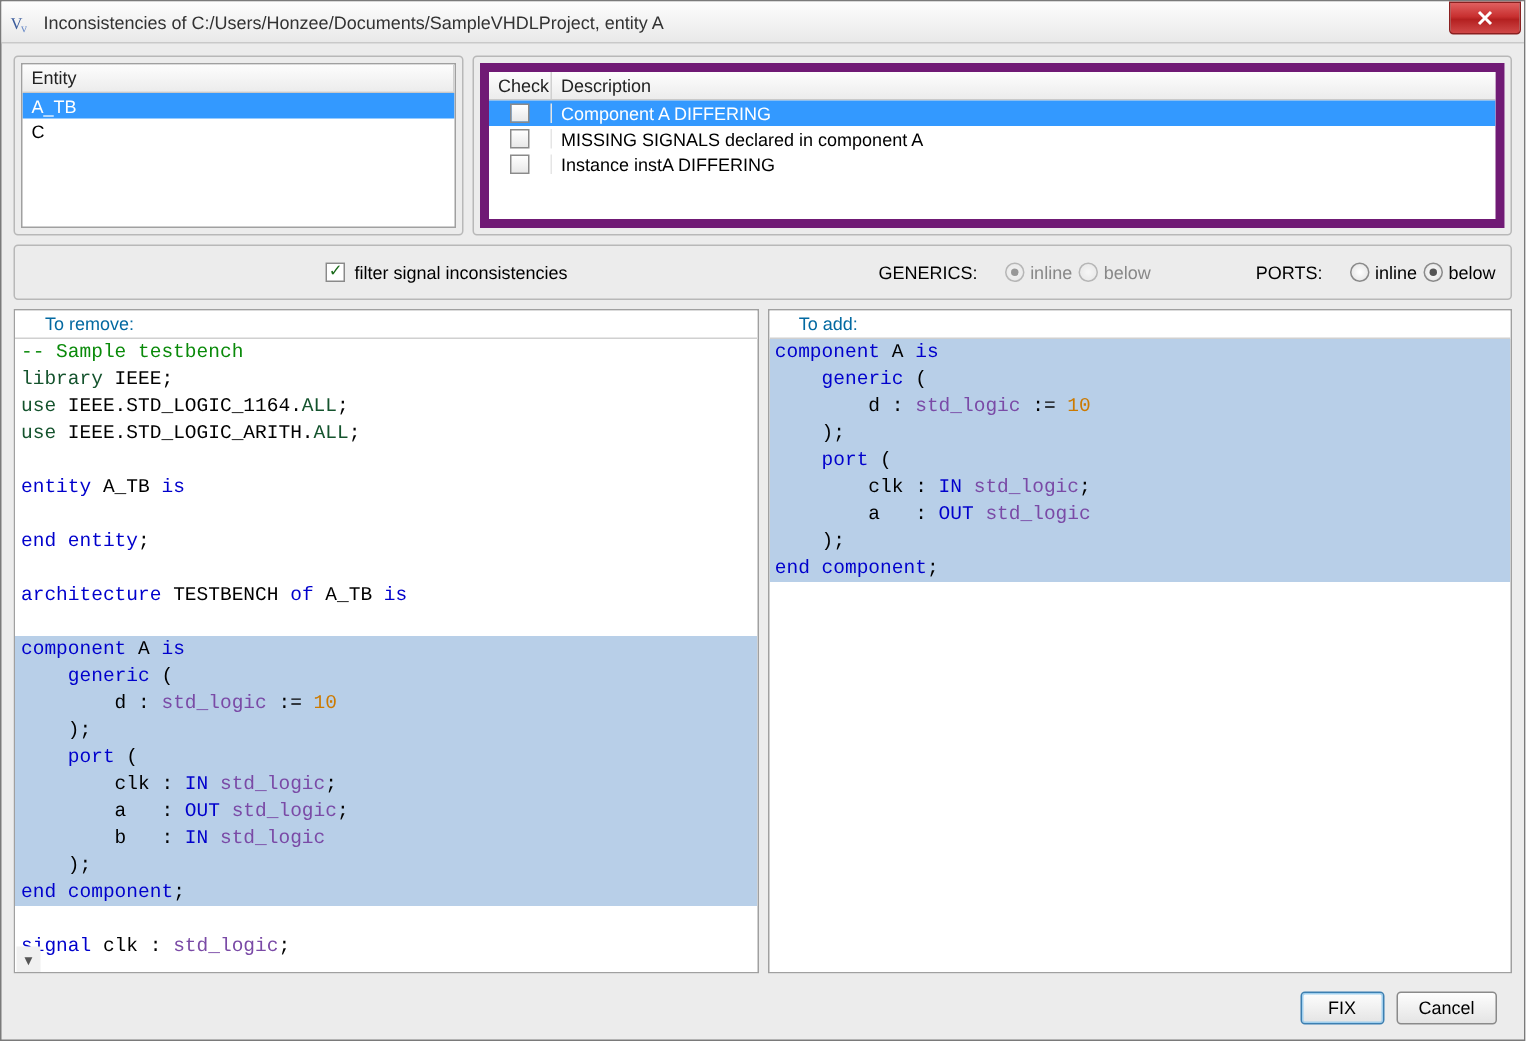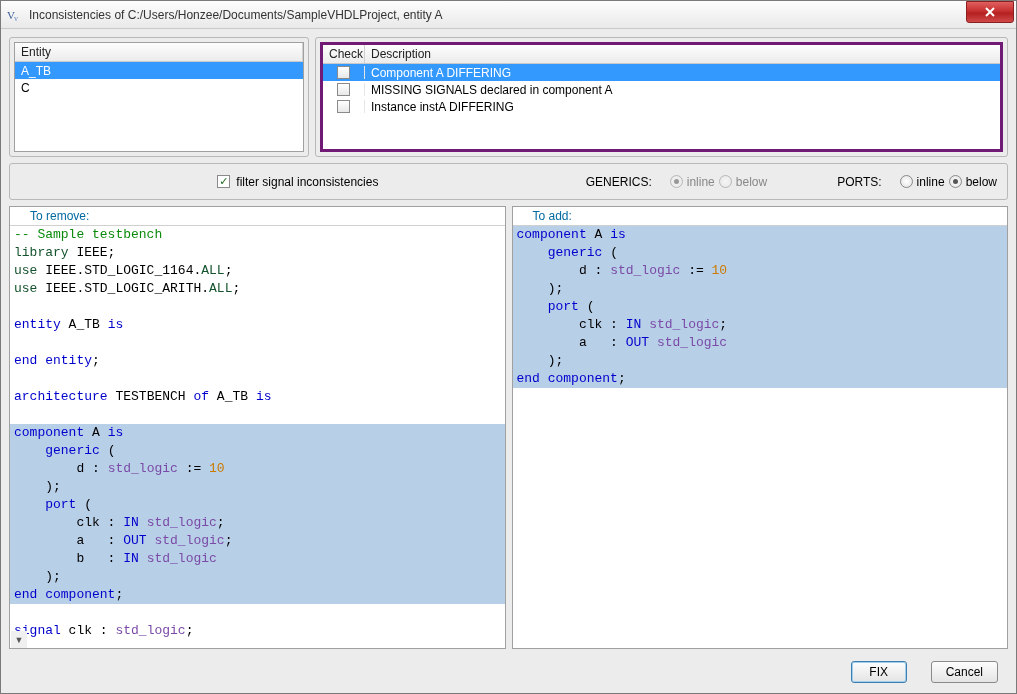--- a/index.html
+++ b/index.html
@@ -9,21 +9,21 @@
   .titlebar .app-icon{width:16px;height:16px;margin-right:6px;display:flex;align-items:center;justify-content:center;}
   .titlebar .title{flex:1;font-size:12px;color:#333;}
   .titlebar .close{width:48px;height:22px;margin-right:2px;border-radius:0 0 3px 3px;background:linear-gradient(#e06060,#c83030 45%,#b42020 55%,#d04848);border:1px solid #8a2020;display:flex;align-items:center;justify-content:center;position:relative;top:-3px;}
   .titlebar .close svg{width:12px;height:12px;}
   .body{flex:1;padding:8px;display:flex;flex-direction:column;gap:6px;overflow:hidden;}
   .group{border:1px solid #b8b8b8;border-radius:3px;background:#ececec;}
   .top-row{display:flex;gap:6px;height:120px;}
   .entity-panel{width:300px;border:1px solid #b8b8b8;border-radius:3px;background:#ececec;padding:4px;display:flex;}
   .entity-list{flex:1;border:1px solid #a0a0a0;background:#fff;display:flex;flex-direction:column;overflow:hidden;}
   .check-panel{flex:1;border:1px solid #b8b8b8;border-radius:3px;background:#ececec;padding:4px;display:flex;}
-  .check-table{flex:1;border:3px solid #701a75;background:#fff;display:flex;flex-direction:column;overflow:hidden;}
+  .check-table{flex:1;border:6px solid #701a75;background:#fff;display:flex;flex-direction:column;overflow:hidden;}
   .hdr-row{display:flex;background:linear-gradient(#fdfdfd,#ececec);border-bottom:1px solid #c9c9c9;}
   .hdr-cell{padding:2px 6px;border-right:1px solid #d0d0d0;font-size:12px;color:#222;}
   .list-row{display:flex;align-items:center;height:17px;font-size:12px;}
   .list-row.selected{background:#3399ff;color:#fff;}
   .list-row .cell{padding:0 6px;border-right:1px solid transparent;}
   .check-col{width:42px;display:flex;align-items:center;justify-content:center;border-right:1px solid #e5e5e5;}
   .desc-col{flex:1;padding:0 6px;border-right:none;}
   .checkbox{width:13px;height:13px;border:1px solid #8a8a8a;background:linear-gradient(#fff,#e8e8e8);}
   .toolbar{height:37px;display:flex;align-items:center;padding:0 10px;gap:10px;}
   .spacer{flex:1;}
@@ -37,21 +37,21 @@
   .filter-cb .checkbox.checked::after{content:"✓";display:block;font-size:11px;line-height:11px;color:#1a6a1a;text-align:center;}
   .diff-row{flex:1;display:flex;gap:0;overflow:hidden;}
   .diff-pane{flex:1;display:flex;flex-direction:column;border:1px solid #a0a0a0;background:#fff;overflow:hidden;position:relative;}
   .diff-pane + .diff-pane{margin-left:6px;}
   .pane-header{padding:2px 20px;border-bottom:1px solid #d0d0d0;background:#fff;font-size:12px;color:#0369a1;}
   .code{flex:1;overflow:auto;font-family:Consolas,"Courier New",monospace;font-size:13px;line-height:18px;white-space:pre;padding:0;position:relative;}
   .code-line{padding:0 4px;}
   .hl{background:#b8cfe8;}
   .scrollbar-v{width:17px;background:#f0f0f0;border-left:1px solid #d0d0d0;position:relative;}
   .scrollbar-v .btn{position:absolute;left:0;right:0;height:17px;background:#f0f0f0;display:flex;align-items:center;justify-content:center;font-size:9px;color:#555;}
-  .buttons{display:flex;justify-content:flex-end;gap:24px;padding:6px 10px 2px 10px;}
+  .buttons{display:flex;justify-content:flex-end;gap:8px;padding:6px 10px 2px 10px;}
   .btn-std{min-width:56px;padding:3px 14px;background:linear-gradient(#fdfdfd,#e4e4e4);border:1px solid #8a8a8a;border-radius:3px;font-size:12px;color:#000;cursor:pointer;}
   .btn-default{border-color:#3c7fb1;box-shadow:0 0 0 1px #a0cfee inset;}
   
   .c-comment{color:#0a8a0a;}
   .c-kw{color:#0000cc;}
   .c-dir{color:#14532d;}
   .c-type{color:#7a4aa6;}
   .c-num{color:#cc7a00;}
   .c-arch{color:#000;}
   .diff-left{display:flex;}

